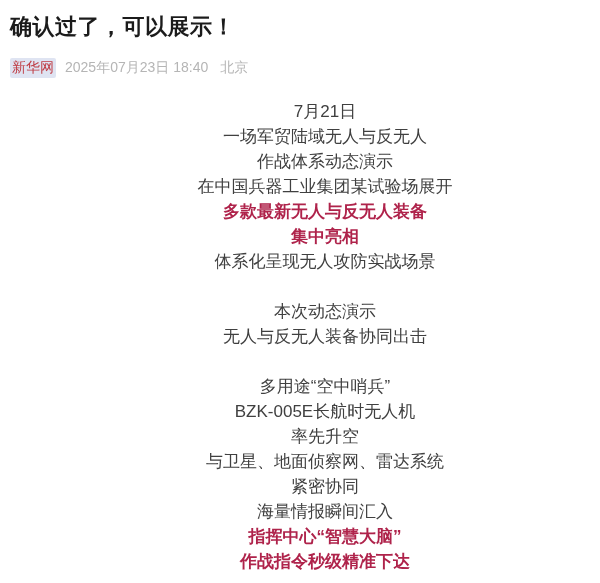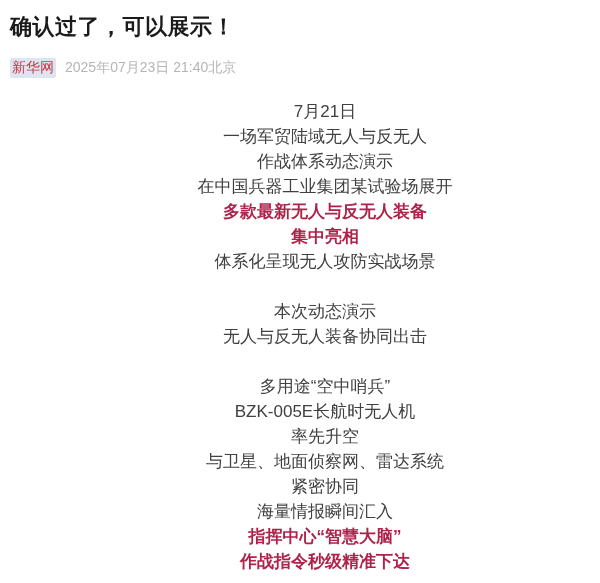--- a/index.html
+++ b/index.html
@@ -36,20 +36,21 @@
     color:var(--c-src);
     padding:1px 2px;
     border-radius:2px;
   }
   .pub-date{
     color:var(--c-meta);
     margin-left:9px;
   }
   .pub-location{
     color:var(--c-meta);
+    margin-left:12px;
   }
   .article-body{
     width:650px;            
     margin-top:21px;
     text-align:center;
     font-size:17px;
     line-height:25px;
     color:var(--c-body);
   }
   .paragraph{margin:0 0 25px 0;}
@@ -60,21 +61,21 @@
     font-weight:700;
   }
 </style>
 </head>
 <body>
 
 <h1 class="page-title">确认过了，可以展示！</h1>
 
 <div class="byline">
   <span class="source-tag">新华网</span>
-  <span class="pub-date">2025年07月23日 21:40</span>
+  <span class="pub-date">2025年07月23日 18:40</span>
   <span class="pub-location">北京</span>
 </div>
 
 <div class="article-body">
     <div class="paragraph">
       <div class="line">7月21日</div>
       <div class="line">一场军贸陆域无人与反无人</div>
       <div class="line">作战体系动态演示</div>
       <div class="line">在中国兵器工业集团某试验场展开</div>
       <div class="line em">多款最新无人与反无人装备</div>

